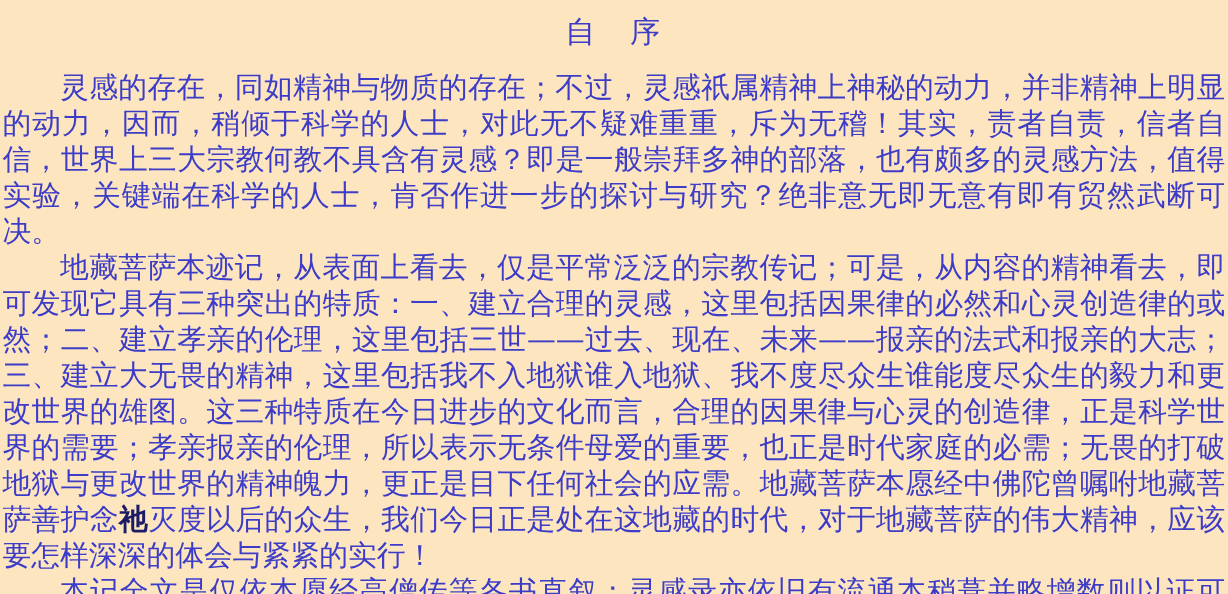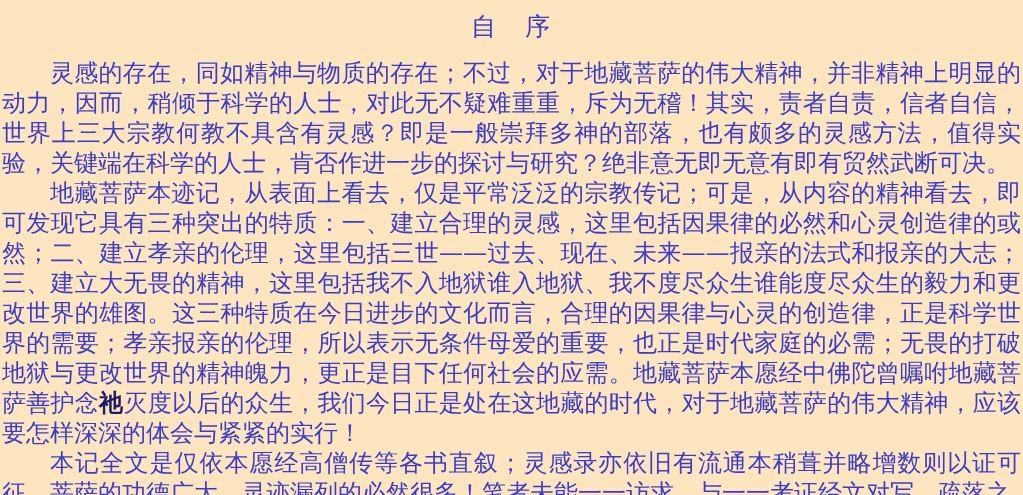--- a/index.html
+++ b/index.html
@@ -47,21 +47,21 @@
   }
 </style>
 </head>
 <body>
 
 <div class="page">
   <h1 class="title">自　序</h1>
 
   <div class="body-text">
     <p>
-      <span>灵感的存在，同如精神与物质的存在；不过，对于地藏菩萨的伟大精神，并非精神上明显的动力，因而，稍倾于科学的人士，对此无不疑难重重，斥为无稽！其实，责者自责，信者自信，世界上三大宗教何教不具含有灵感？即是一般崇拜多神的部落，也有颇多的灵感方法，值得实验，关键端在科学的人士，肯否作进一步的探讨与研究？绝非意无即无意有即有贸然武断可决。</span>
+      <span>灵感的存在，同如精神与物质的存在；不过，灵感祇属精神上神秘的动力，并非精神上明显的动力，因而，稍倾于科学的人士，对此无不疑难重重，斥为无稽！其实，责者自责，信者自信，世界上三大宗教何教不具含有灵感？即是一般崇拜多神的部落，也有颇多的灵感方法，值得实验，关键端在科学的人士，肯否作进一步的探讨与研究？绝非意无即无意有即有贸然武断可决。</span>
     </p>
 
     <p>
       <span>地藏菩萨本迹记，从表面上看去，仅是平常泛泛的宗教传记；可是，从内容的精神看去，即可发现它具有三种突出的特质：一、建立合理的灵感，这里包括因果律的必然和心灵创造律的或然；二、建立孝亲的伦理，这里包括三世——过去、现在、未来——报亲的法式和报亲的大志；三、建立大无畏的精神，这里包括我不入地狱谁入地狱、我不度尽众生谁能度尽众生的毅力和更改世界的雄图。这三种特质在今日进步的文化而言，合理的因果律与心灵的创造律，正是科学世界的需要；孝亲报亲的伦理，所以表示无条件母爱的重要，也正是时代家庭的必需；无畏的打破地狱与更改世界的精神魄力，更正是目下任何社会的应需。地藏菩萨本愿经中佛陀曾嘱咐地藏菩萨善护念</span><span class="special-char">祂</span><span>灭度以后的众生，我们今日正是处在这地藏的时代，对于地藏菩萨的伟大精神，应该要怎样深深的体会与紧紧的实行！</span>
     </p>
 
     <p>
       <span>本记全文是仅依本愿经高僧传等各书直叙；灵感录亦依旧有流通本稍葺并略增数则以证可征。菩萨的功德广大，灵迹漏列的必然很多！笔者未能一一访求，与一一考证经文对写，疏落之</span>
     </p>
   </div>

